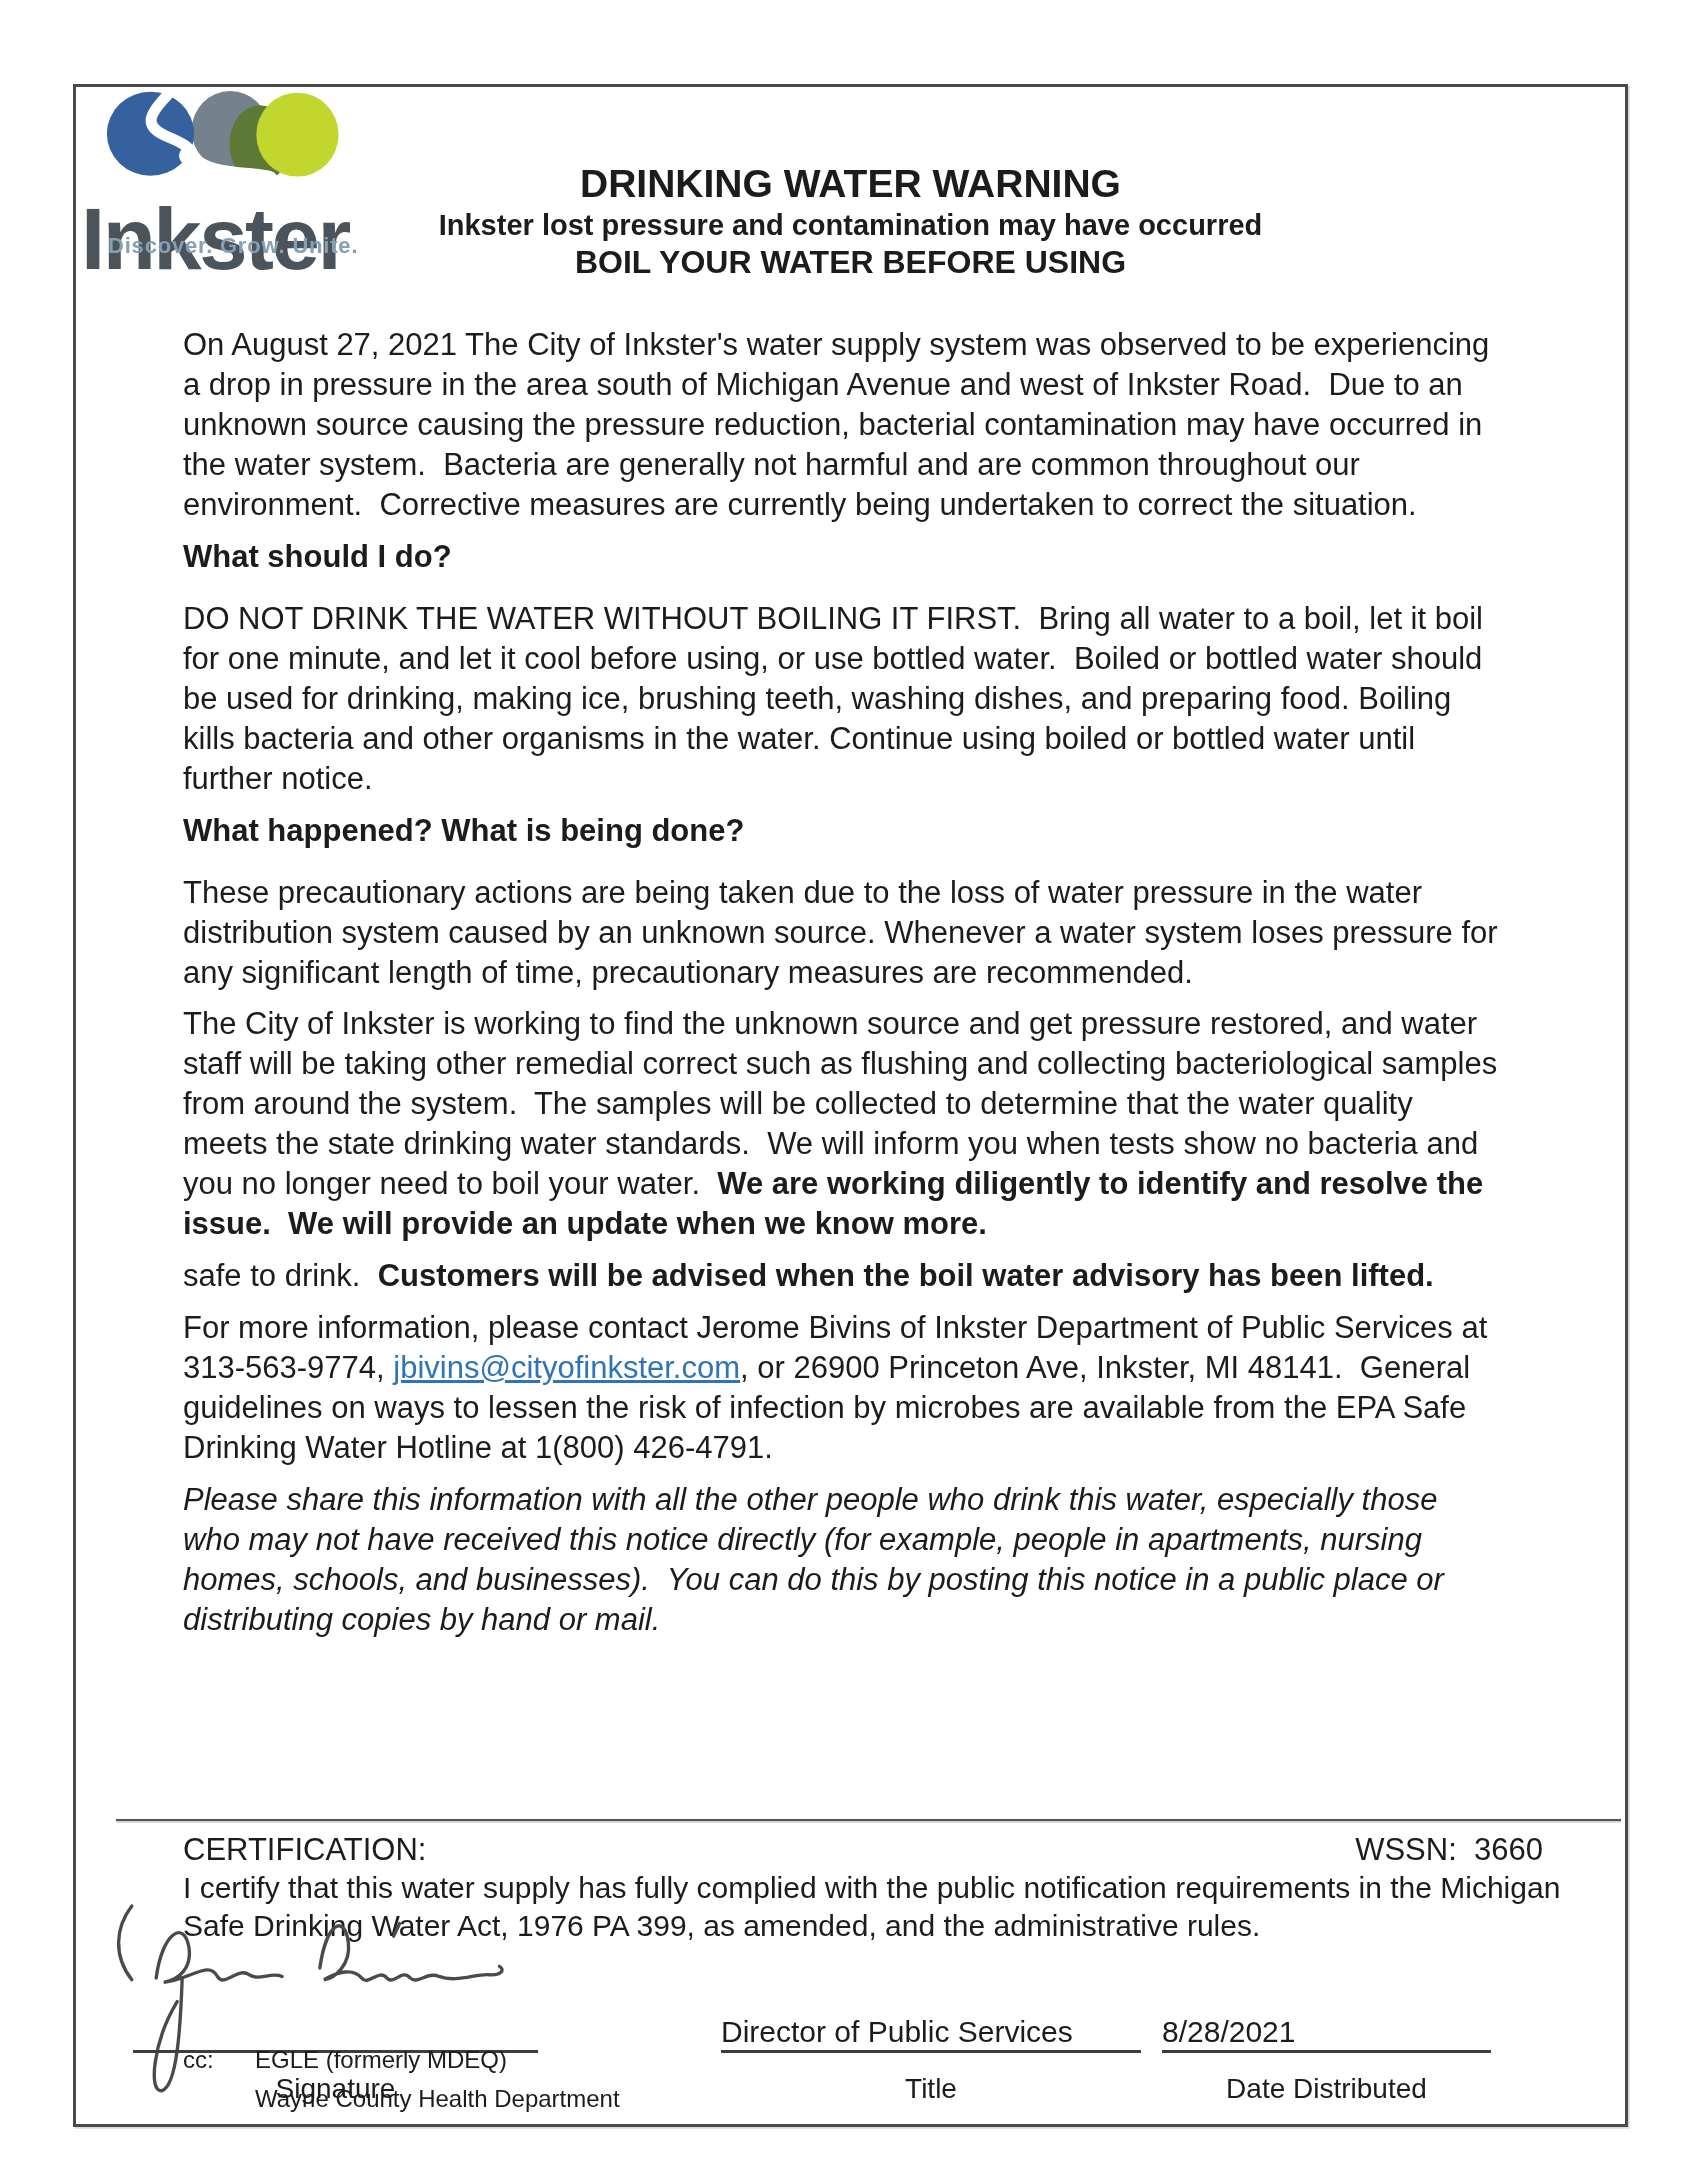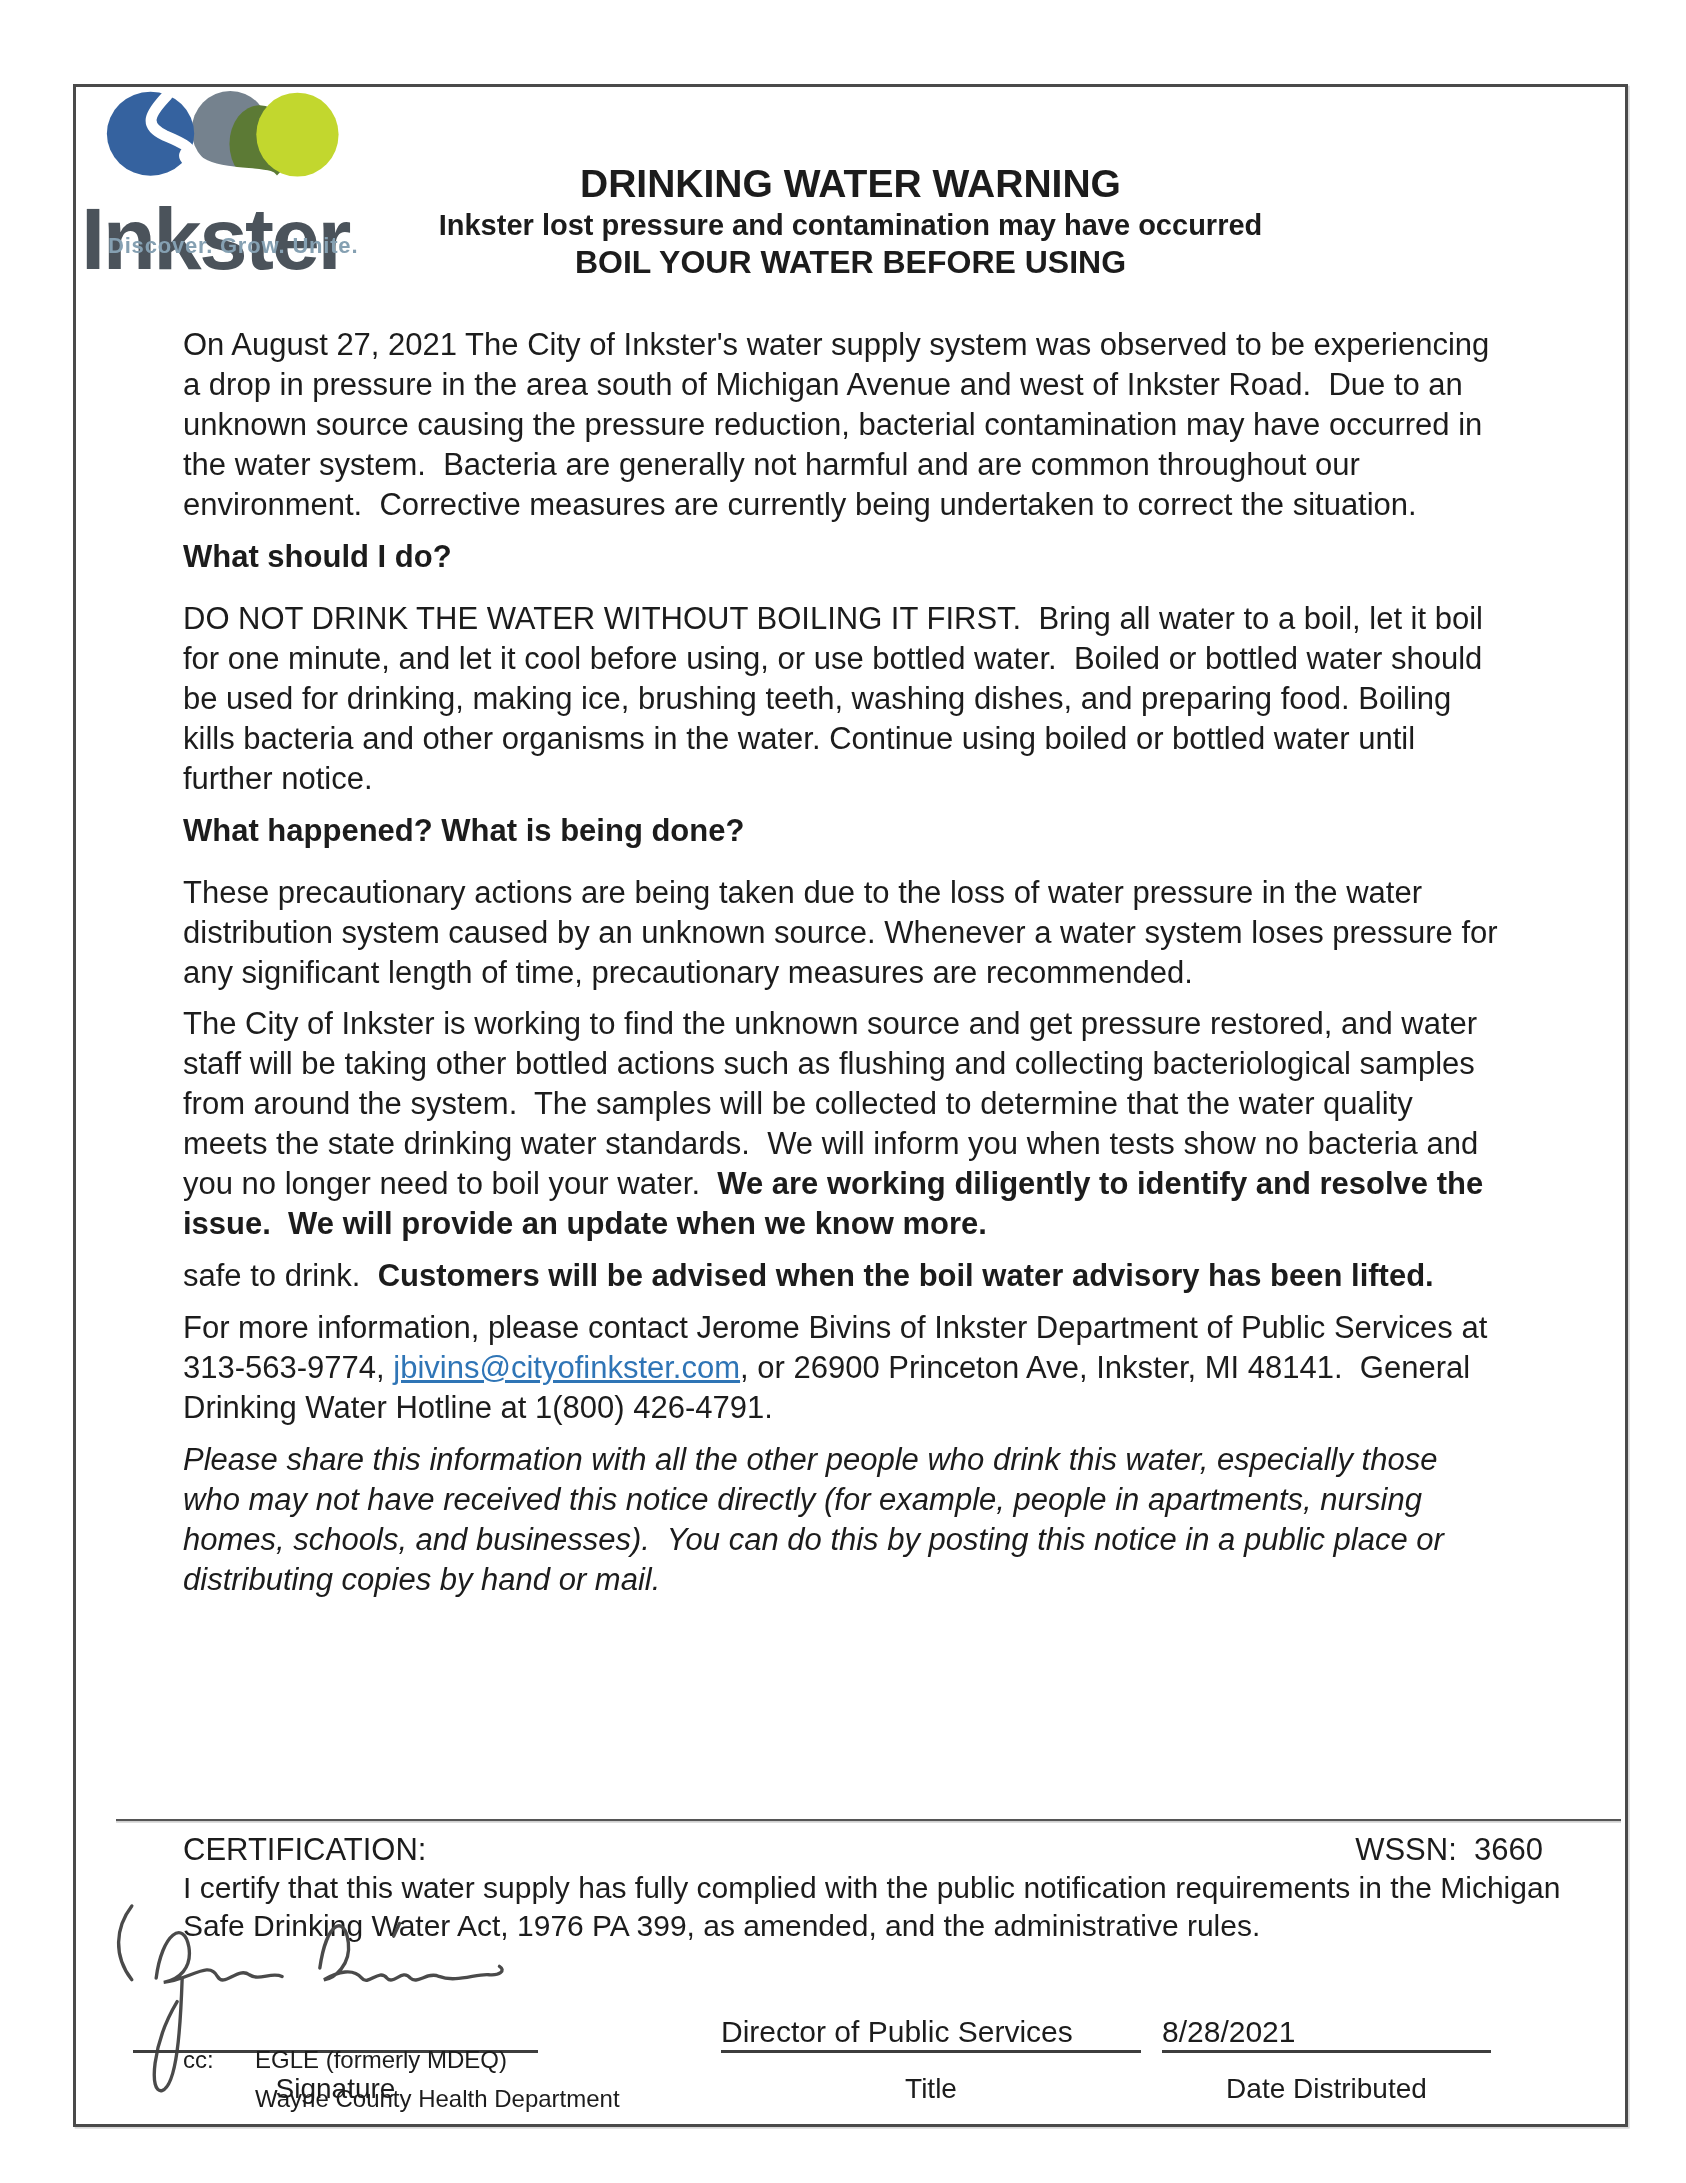--- a/index.html
+++ b/index.html
@@ -99,34 +99,35 @@
       </div>
 
       <div class="para">
         <div class="line">These precautionary actions are being taken due to the loss of water pressure in the water</div>
         <div class="line">distribution system caused by an unknown source. Whenever a water system loses pressure for</div>
         <div class="line">any significant length of time, precautionary measures are recommended.</div>
       </div>
 
       <div class="para">
         <div class="line">The City of Inkster is working to find the unknown source and get pressure restored, and water</div>
-        <div class="line">staff will be taking other bottled actions such as flushing and collecting bacteriological samples</div>
+        <div class="line">staff will be taking other remedial correct such as flushing and collecting bacteriological samples</div>
         <div class="line">from around the system.  The samples will be collected to determine that the water quality</div>
         <div class="line">meets the state drinking water standards.  We will inform you when tests show no bacteria and</div>
         <div class="line"><span>you no longer need to boil your water.  </span><span class="b">We are working diligently to identify and resolve the</span></div>
         <div class="line b">issue.  We will provide an update when we know more.</div>
       </div>
 
       <div class="para">
         <div class="line"><span>safe to drink.  </span><span class="b">Customers will be advised when the boil water advisory has been lifted.</span></div>
       </div>
 
       <div class="para">
         <div class="line">For more information, please contact Jerome Bivins of Inkster Department of Public Services at</div>
         <div class="line"><span>313-563-9774, </span><a class="email" href="#">jbivins@cityofinkster.com</a><span>, or 26900 Princeton Ave, Inkster, MI 48141.  General</span></div>
+        <div class="line">guidelines on ways to lessen the risk of infection by microbes are available from the EPA Safe</div>
         <div class="line">Drinking Water Hotline at 1(800) 426-4791.</div>
       </div>
 
       <div class="para it">
         <div class="line">Please share this information with all the other people who drink this water, especially those</div>
         <div class="line">who may not have received this notice directly (for example, people in apartments, nursing</div>
         <div class="line">homes, schools, and businesses).  You can do this by posting this notice in a public place or</div>
         <div class="line">distributing copies by hand or mail.</div>
       </div>
     </div>

